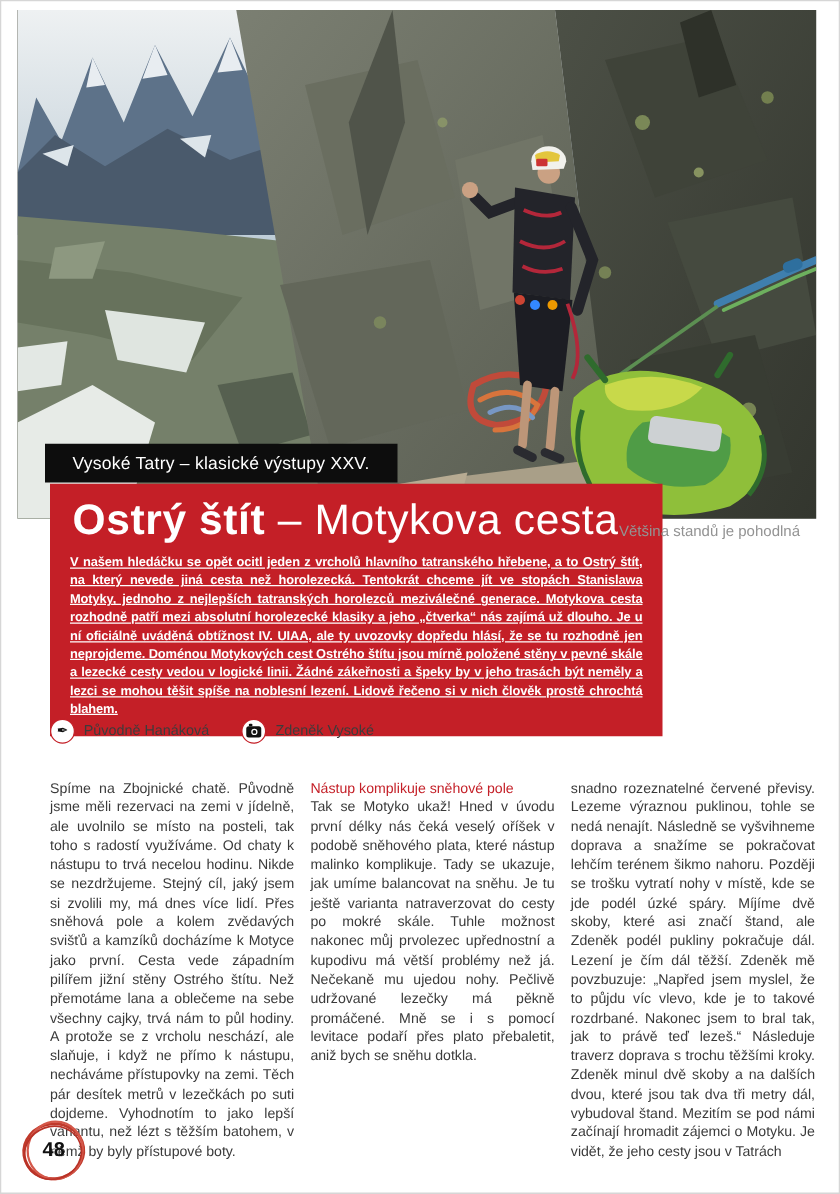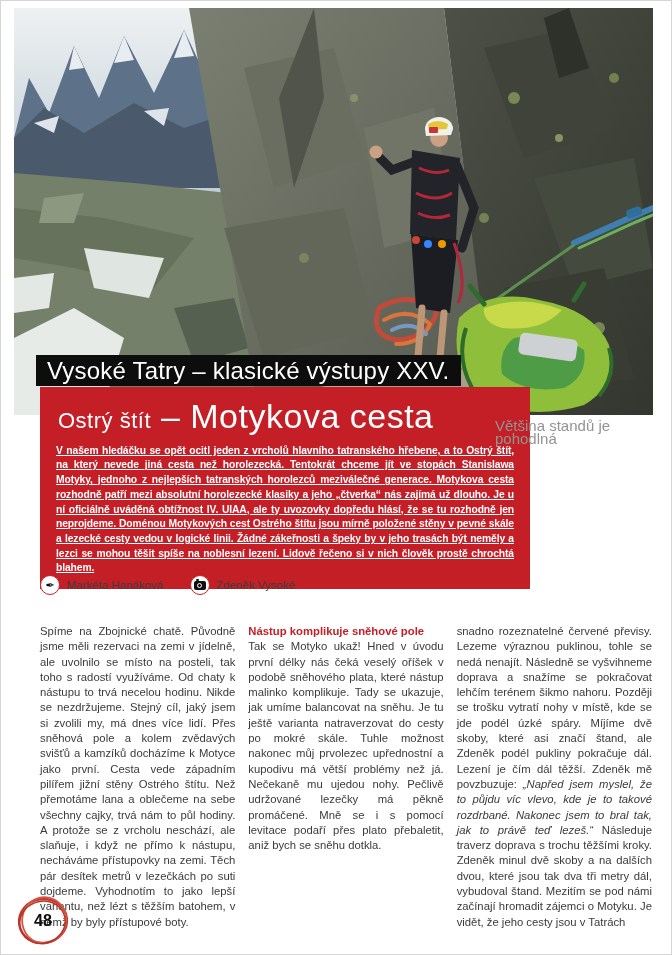--- a/index.html
+++ b/index.html
@@ -8,40 +8,40 @@
     margin:0 auto;overflow:hidden;
     box-shadow:inset 0 0 0 1px #d6d6d6;
     font-family:"Liberation Sans",sans-serif;
   }
   
   .photo{position:absolute;left:14px;top:8px;width:639px;height:407px;overflow:hidden;background:#5a5e55;}
   .photo svg{display:block;width:100%;height:100%;}
   
   .kicker{
     position:absolute;left:36px;top:355px;height:31px;line-height:31px;
-    background:#0d0d0d;color:#fff;padding:0 11px;font-size:24px;
+    background:#0d0d0d;color:#fff;padding:0 22px;font-size:14px;
     letter-spacing:.2px;white-space:nowrap;
   }
   
   .redbox{
     position:absolute;left:40px;top:387px;width:490px;box-sizing:border-box;
     background:#c41f27;color:#fff;padding:10px 16px 13px 16px;min-height:178px;
   }
   .title{margin:2px 0 9px 2px;line-height:1.05;white-space:nowrap;}
-  .title .b{font-size:22px;font-weight:400;letter-spacing:.5px;}
+  .title .b{font-size:34px;font-weight:700;letter-spacing:.5px;}
   .title .r{font-size:34px;font-weight:400;letter-spacing:.5px;}
   .intro{
     font-size:10.3px;font-weight:700;line-height:1.43;text-align:justify;
     letter-spacing:-.1px;
     text-decoration:underline;
   }
   
   .photo-caption{
-    position:absolute;left:495px;top:419px;width:145px;text-align:left;
-    font-size:15px;line-height:13px;color:#939393;
+    position:absolute;left:495px;top:419px;width:145px;text-align:right;
+    font-size:12px;line-height:13px;color:#939393;
   }
   
   .authors{position:absolute;left:40px;top:575px;display:flex;gap:26px;align-items:center;}
   .author{display:flex;align-items:center;gap:7px;font-size:11.5px;color:#3c3c3c;}
   .cred-ring{
     width:20px;height:20px;border-radius:50%;border:1.6px solid #c41f27;
     display:flex;align-items:center;justify-content:center;box-sizing:border-box;background:#fff;
   }
   .pen-glyph{font-size:11px;color:#111;transform:rotate(0deg);line-height:1;}
   .cam-body{
@@ -54,22 +54,22 @@
   .cam-body:after{
     content:"";position:absolute;left:2px;top:-2px;width:3px;height:2px;background:#111;border-radius:1px;
   }
   
   .columns{
     position:absolute;left:40px;top:624px;width:612px;display:flex;gap:13px;
     font-size:11.3px;line-height:15.3px;color:#3a3a3a;text-align:justify;
   }
   .col{flex:1 1 0;min-width:0;}
   .col p{margin:0;}
-  .col-heading{color:#c41f27;font-weight:700;}
-  .q{font-style:italic;}
+  .col-heading{color:#c41f27;font-weight:400;}
+  .q{}
   
   .pagenum{position:absolute;left:15px;top:893px;width:56px;height:56px;}
   .pagenum svg{display:block;}
   .pagenum .num{
     position:absolute;left:0;top:0;width:56px;height:56px;display:flex;align-items:center;justify-content:center;
     font-size:16px;font-weight:800;color:#111;
   }
 </style>
 </head>
 <body>
@@ -190,21 +190,21 @@
     <div class="intro">V našem hledáčku se opět ocitl jeden z vrcholů hlavního tatranského hřebene, a to Ostrý štít, na který nevede jiná cesta než horolezecká. Tentokrát chceme jít ve stopách Stanislawa Motyky, jednoho z nejlepších tatranských horolezců meziválečné generace. Motykova cesta rozhodně patří mezi absolutní horolezecké klasiky a jeho „čtverka“ nás zajímá už dlouho. Je u ní oficiálně uváděná obtížnost IV. UIAA, ale ty uvozovky dopředu hlásí, že se tu rozhodně jen neprojdeme. Doménou Motykových cest Ostrého štítu jsou mírně položené stěny v pevné skále a lezecké cesty vedou v logické linii. Žádné zákeřnosti a špeky by v jeho trasách být neměly a lezci se mohou těšit spíše na noblesní lezení. Lidově řečeno si v nich člověk prostě chrochtá blahem.</div>
   </div>
 
   <div class="photo-caption">Většina standů je pohodlná</div>
 
   <div class="authors">
     <div class="author">
       <span class="cred-ring">
           <span class="pen-glyph">✒</span>
         </span>
-      <span>Markéta Hanáková</span>
+      <span>Původně Hanáková</span>
     </div>
     <div class="author">
       <span class="cred-ring">
           <span class="cam-body"></span>
         </span>
       <span>Zdeněk Vysoké</span>
     </div>
   </div>
 
   <div class="columns">

